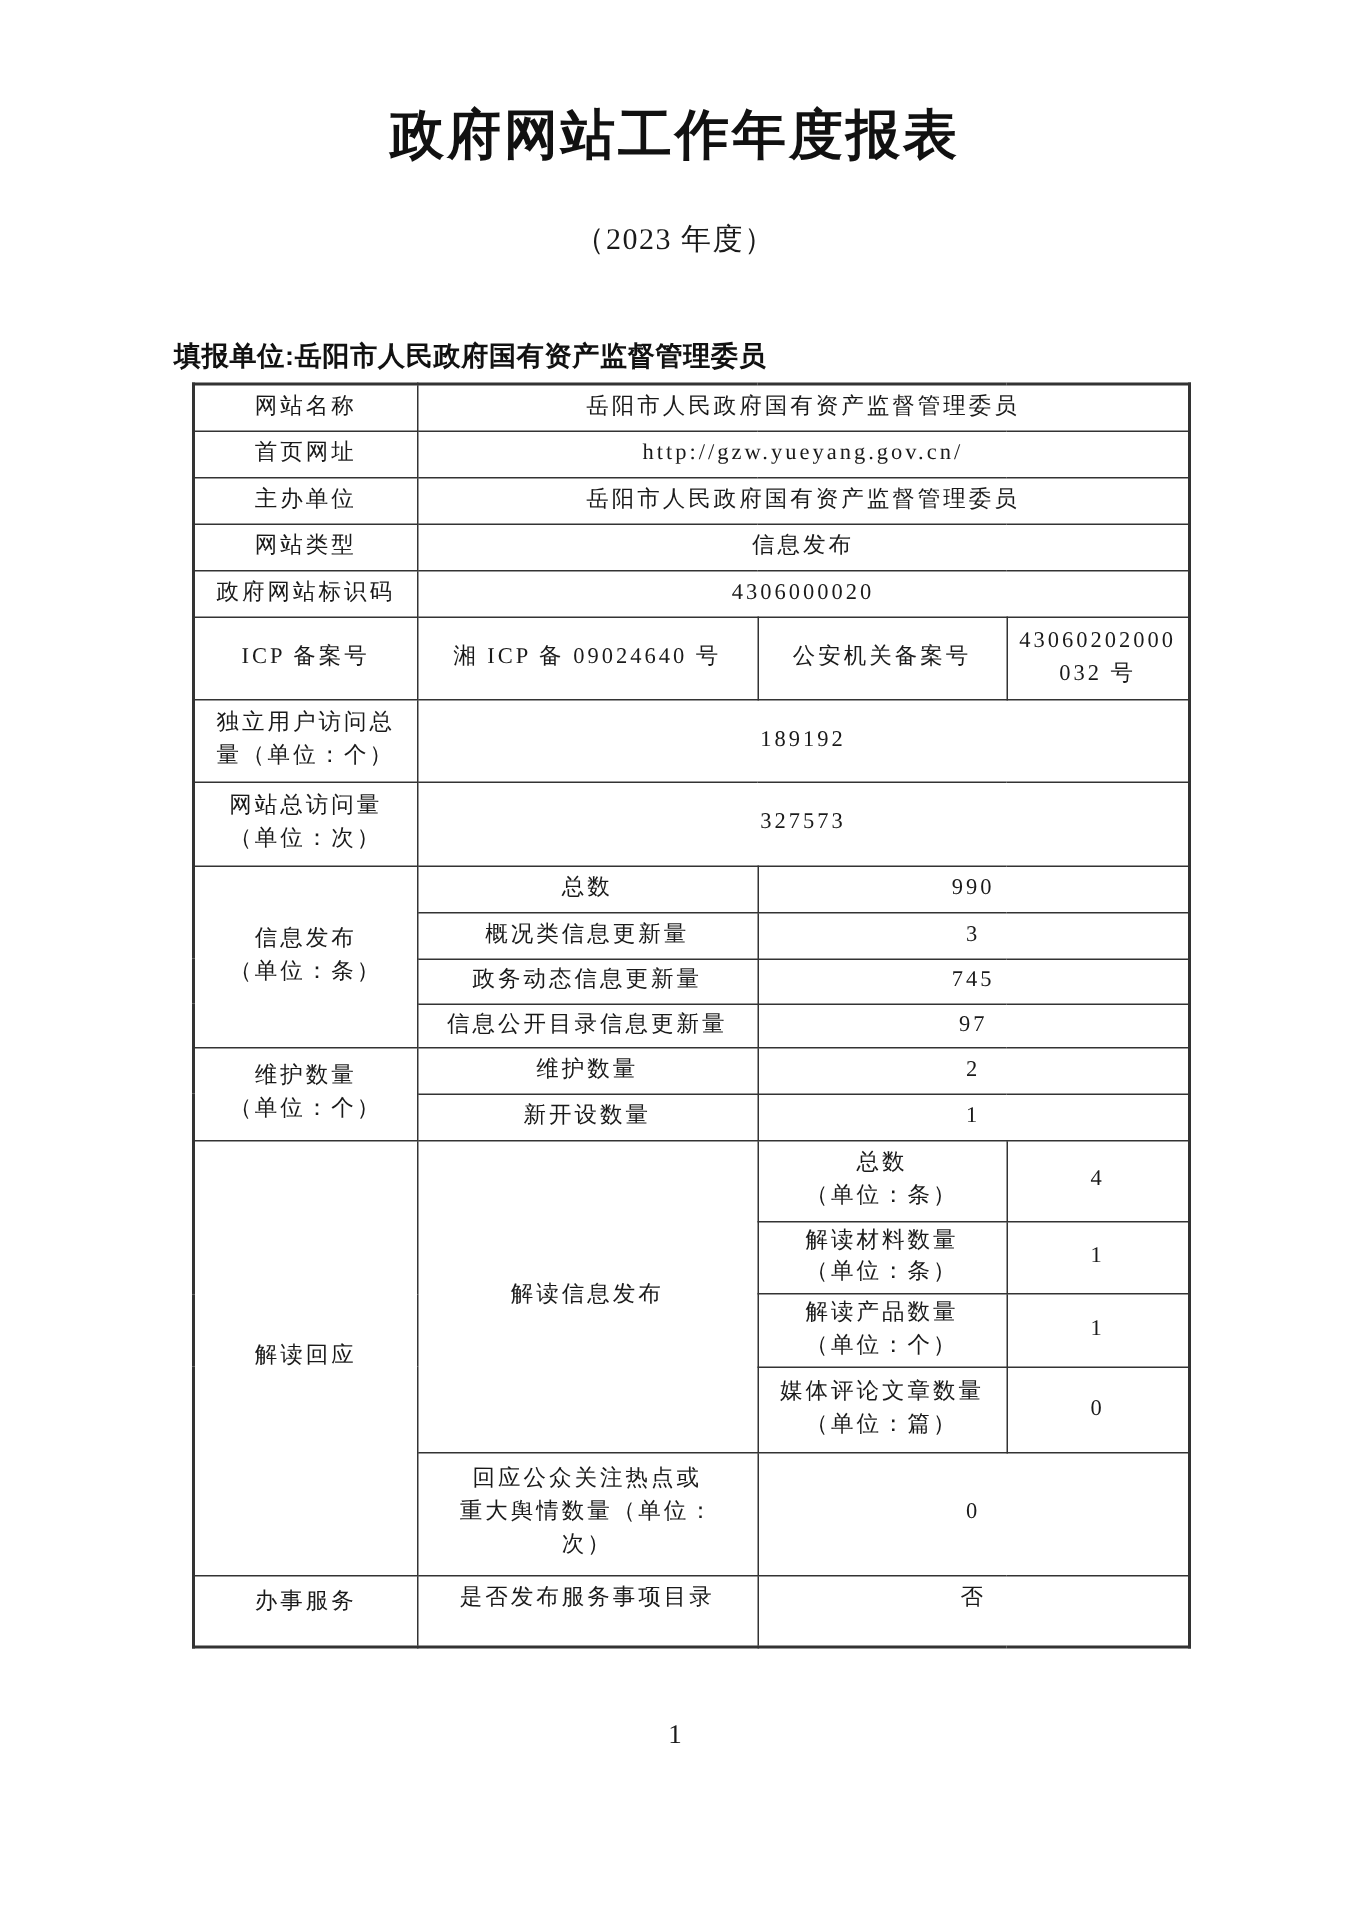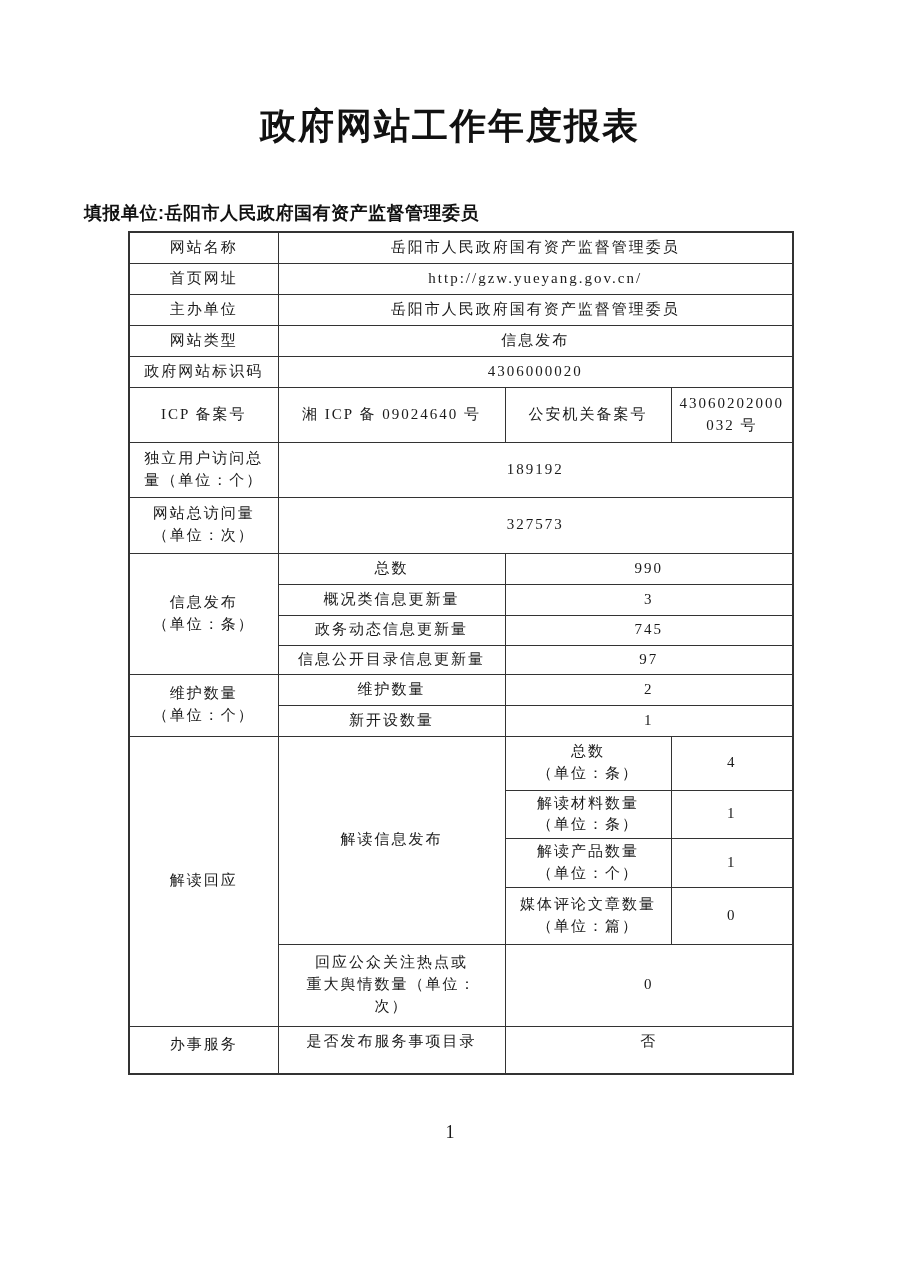--- a/index.html
+++ b/index.html
@@ -7,39 +7,39 @@
   .page {
     position: relative;
     width: 900px;
     height: 1272px;
     background: #ffffff;
     color: #1a1a1a;
     font-family: "Liberation Serif", "DejaVu Serif", serif;
     overflow: hidden;
   }
   .title {
-    padding-top: 104px;
+    padding-top: 68px;
     text-align: center;
     font-family: "Liberation Sans", "DejaVu Sans", sans-serif;
     font-weight: bold;
     font-size: 36px;
     line-height: 44px;
     letter-spacing: 2px;
     color: #111111;
   }
   .subtitle {
     margin-top: 36px;
     text-align: center;
     font-size: 20px;
     line-height: 24px;
     letter-spacing: 1px;
     color: #1a1a1a;
   }
   .unit-line {
-    margin: 53px 0 0 84px;
+    margin: 53px 0 0 116px;
     font-family: "Liberation Sans", "DejaVu Sans", sans-serif;
     font-weight: bold;
     font-size: 18px;
     line-height: 24px;
     letter-spacing: 0.5px;
     color: #111111;
   }
   table.report {
     margin: 6px 0 0 128px;
     width: 664px;
@@ -68,20 +68,21 @@
     color: #1a1a1a;
   }
 </style>
 </head>
 <body>
 
 <div class="page">
 
   <h1 class="title">政府网站工作年度报表</h1>
 
+  <div class="subtitle">（2023 年度）</div>
 
   <div class="unit-line"><span>填报单位:</span><span>岳阳市人民政府国有资产监督管理委员</span></div>
 
   <table class="report">
     <colgroup>
       <col style="width:149px">
       <col style="width:227px">
       <col style="width:166px">
       <col style="width:122px">
     </colgroup>

